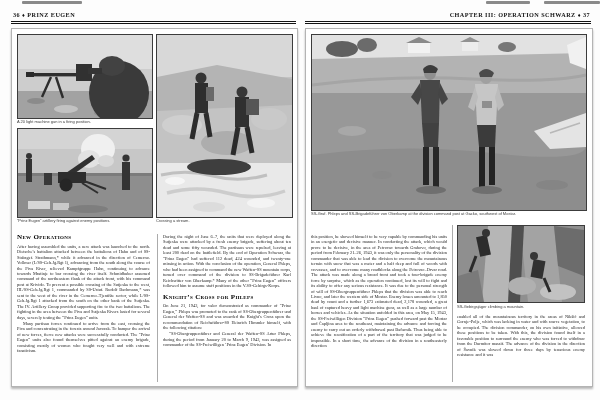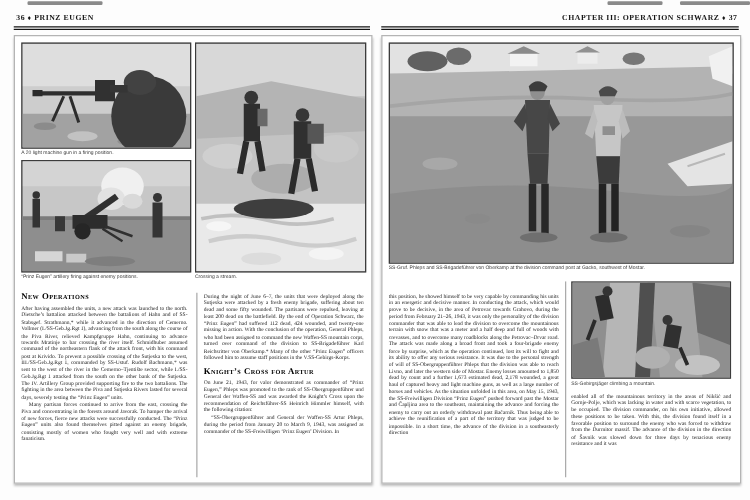--- a/index.html
+++ b/index.html
@@ -125,21 +125,21 @@
 
   <div class="textblock" style="left:5px;top:205px;width:274px;height:148px;">
     <div class="col" style="left:0;width:133px;">
       <h2 class="heading">New Operations</h2>
       <p>After having assembled the units, a new attack was launched to the north. Dietsche’s battalion attacked between the battalions of Hahn and of SS-Stabsgef. Strathmann,* while it advanced in the direction of Cemerno. Vollmer (I./SS-Geb.Jg.Rgt 1), advancing from the south along the course of the Piva River, relieved Kampfgruppe Hahn, continuing to advance towards Mratinje to bar crossing the river itself. Schmidhuber assumed command of the northeastern flank of the attack front, with his command post at Krivido. To prevent a possible crossing of the Sutjeska to the west, III./SS-Geb.Jg.Rgt 1, commanded by SS-Ustuf. Rudolf Bachmann,* was sent to the west of the river in the Cemerno–Tjentište sector, while I./SS-Geb.Jg.Rgt 1 attacked from the south on the other bank of the Sutjeska. The IV. Artillery Group provided supporting fire to the two battalions. The fighting in the area between the Piva and Sutjeska Rivers lasted for several days, severely testing the “Prinz Eugen” units.</p>
       <p class="indent gap">Many partisan forces continued to arrive from the east, crossing the Piva and concentrating in the forests around Javorak. To hamper the arrival of new forces, fierce new attacks were successfully conducted. The “Prinz Eugen” units also found themselves pitted against an enemy brigade, consisting mostly of women who fought very well and with extreme fanaticism.</p>
     </div>
     <div class="colrule" style="left:140px;top:0;height:148px;"></div>
     <div class="col" style="left:146px;width:128px;">
       <p>During the night of June 6–7, the units that were deployed along the Sutjeska were attacked by a fresh enemy brigade, suffering about ten dead and some fifty wounded. The partisans were repulsed, leaving at least 200 dead on the battlefield. By the end of Operation Schwarz, the “Prinz Eugen” had suffered 112 dead, 424 wounded, and twenty-one missing in action. With the conclusion of the operation, General Phleps, who had been assigned to command the new Waffen-SS mountain corps, turned over command of the division to SS-Brigadeführer Karl Reichsritter von Oberkamp.* Many of the other “Prinz Eugen” officers followed him to assume staff positions in the V.SS-Gebirgs-Korps.</p>
-      <h2 class="heading mid">Knight’s Cross for Artur</h2>
+      <h2 class="heading mid">Knight’s Cross for Phleps</h2>
       <p>On June 21, 1943, for valor demonstrated as commander of “Prinz Eugen,” Phleps was promoted to the rank of SS-Obergruppenführer und General der Waffen-SS and was awarded the Knight’s Cross upon the recommendation of Reichsführer-SS Heinrich Himmler himself, with the following citation:</p>
       <p class="indent gap">“SS-Obergruppenführer and General der Waffen-SS Artur Phleps, during the period from January 20 to March 9, 1943, was assigned as commander of the SS-Freiwilligen ‘Prinz Eugen’ Division. In</p>
     </div>
   </div>
 </div>
 
 <div class="page-header" style="right:10px;">
   <span>CHAPTER III: OPERATION SCHWARZ</span><span class="diamond">♦</span><span>37</span>
 </div>
 <div class="rule" style="left:305px;width:286px;"></div>

